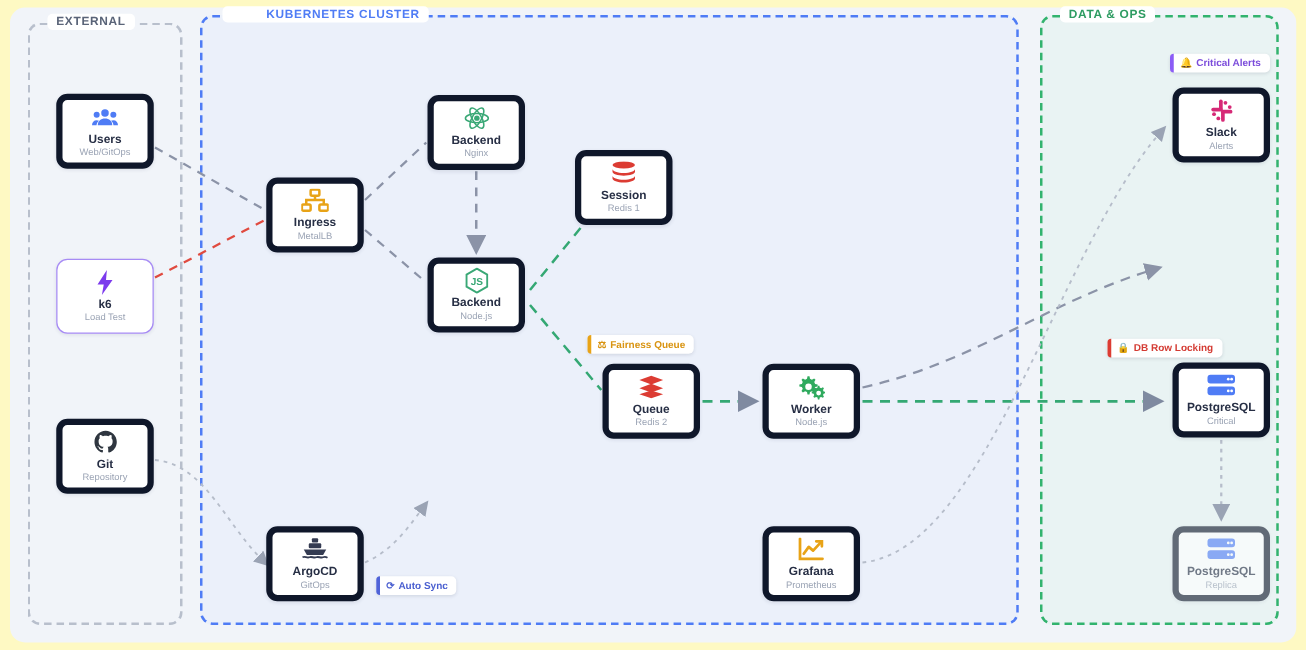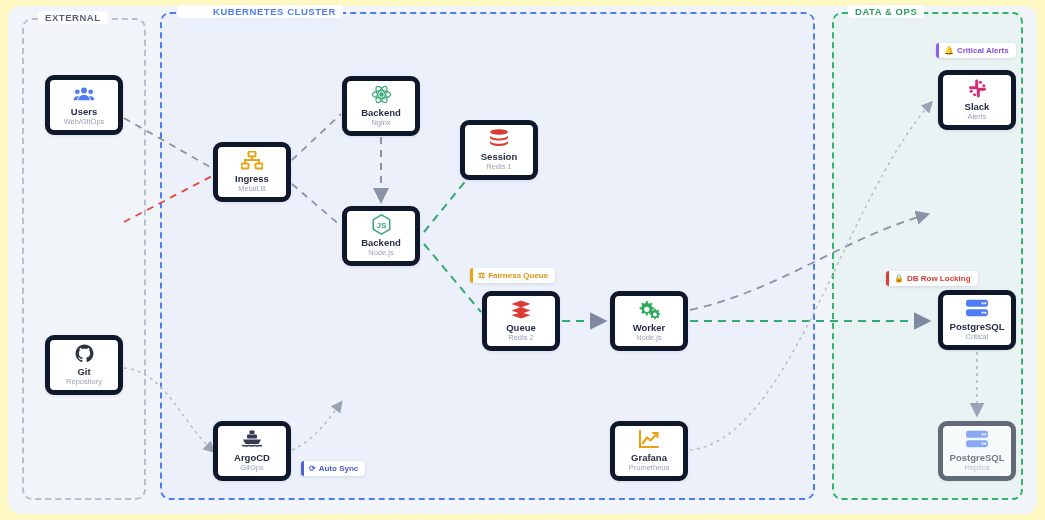--- a/index.html
+++ b/index.html
@@ -191,20 +191,29 @@
           <circle cx="19.5" cy="6.5" r="2.7" fill="#4f7cf5"></circle>
           <path d="M5.5,16 C5.5,12.2 8.3,10 12,10 C15.7,10 18.5,12.2 18.5,16 z" fill="#4f7cf5"></path>
           <path d="M0.3,16 C0.3,13.2 2,11.4 4.5,11.4 C5.3,11.4 6,11.6 6.6,11.9 C5.2,12.9 4.5,14.4 4.4,16 z" fill="#4f7cf5"></path>
           <path d="M23.7,16 C23.7,13.2 22,11.4 19.5,11.4 C18.7,11.4 18,11.6 17.4,11.9 C18.8,12.9 19.5,14.4 19.6,16 z" fill="#4f7cf5"></path>
         </svg>
     </span>
     <span class="ttl">Users</span>
     <span class="sub">Web/GitOps</span>
   </div>
 
+  <div class="node accent-purple" style="left:45px; top:207px;">
+    <span class="ico">
+      <svg width="16" height="20" viewBox="0 0 14 20">
+          <path d="M8.5,0 L1,11.5 L6,11.5 L4.5,20 L13,8 L7.8,8 z" fill="#7c3aed"></path>
+        </svg>
+    </span>
+    <span class="ttl">k6</span>
+    <span class="sub">Load Test</span>
+  </div>
 
   <div class="node" style="left:45px; top:335px;">
     <span class="ico">
       <svg width="19" height="19" viewBox="0 0 20 20">
           <path d="M10,0.6 C4.8,0.6 0.6,4.8 0.6,10 C0.6,14.2 3.3,17.7 7,18.9 C7.5,19 7.7,18.7 7.7,18.4 L7.7,16.8 C5.1,17.4 4.5,15.6 4.5,15.6 C4.1,14.5 3.5,14.2 3.5,14.2 C2.6,13.6 3.5,13.6 3.5,13.6 C4.5,13.7 5,14.6 5,14.6 C5.9,16.1 7.3,15.7 7.8,15.4 C7.9,14.8 8.1,14.4 8.4,14.2 C6.3,13.9 4.1,13.1 4.1,9.4 C4.1,8.4 4.5,7.5 5.1,6.9 C5,6.7 4.6,5.7 5.2,4.3 C5.2,4.3 6,4 7.7,5.2 C8.5,5 9.3,4.9 10,4.9 C10.7,4.9 11.5,5 12.3,5.2 C14,4 14.8,4.3 14.8,4.3 C15.4,5.7 15,6.7 14.9,6.9 C15.5,7.5 15.9,8.4 15.9,9.4 C15.9,13.1 13.7,13.9 11.6,14.2 C11.9,14.5 12.2,15.1 12.2,16 L12.2,18.4 C12.2,18.7 12.4,19 13,18.9 C16.7,17.7 19.4,14.2 19.4,10 C19.4,4.8 15.2,0.6 10,0.6 z" fill="#2f3640"></path>
         </svg>
     </span>
     <span class="ttl">Git</span>
     <span class="sub">Repository</span>
   </div>

